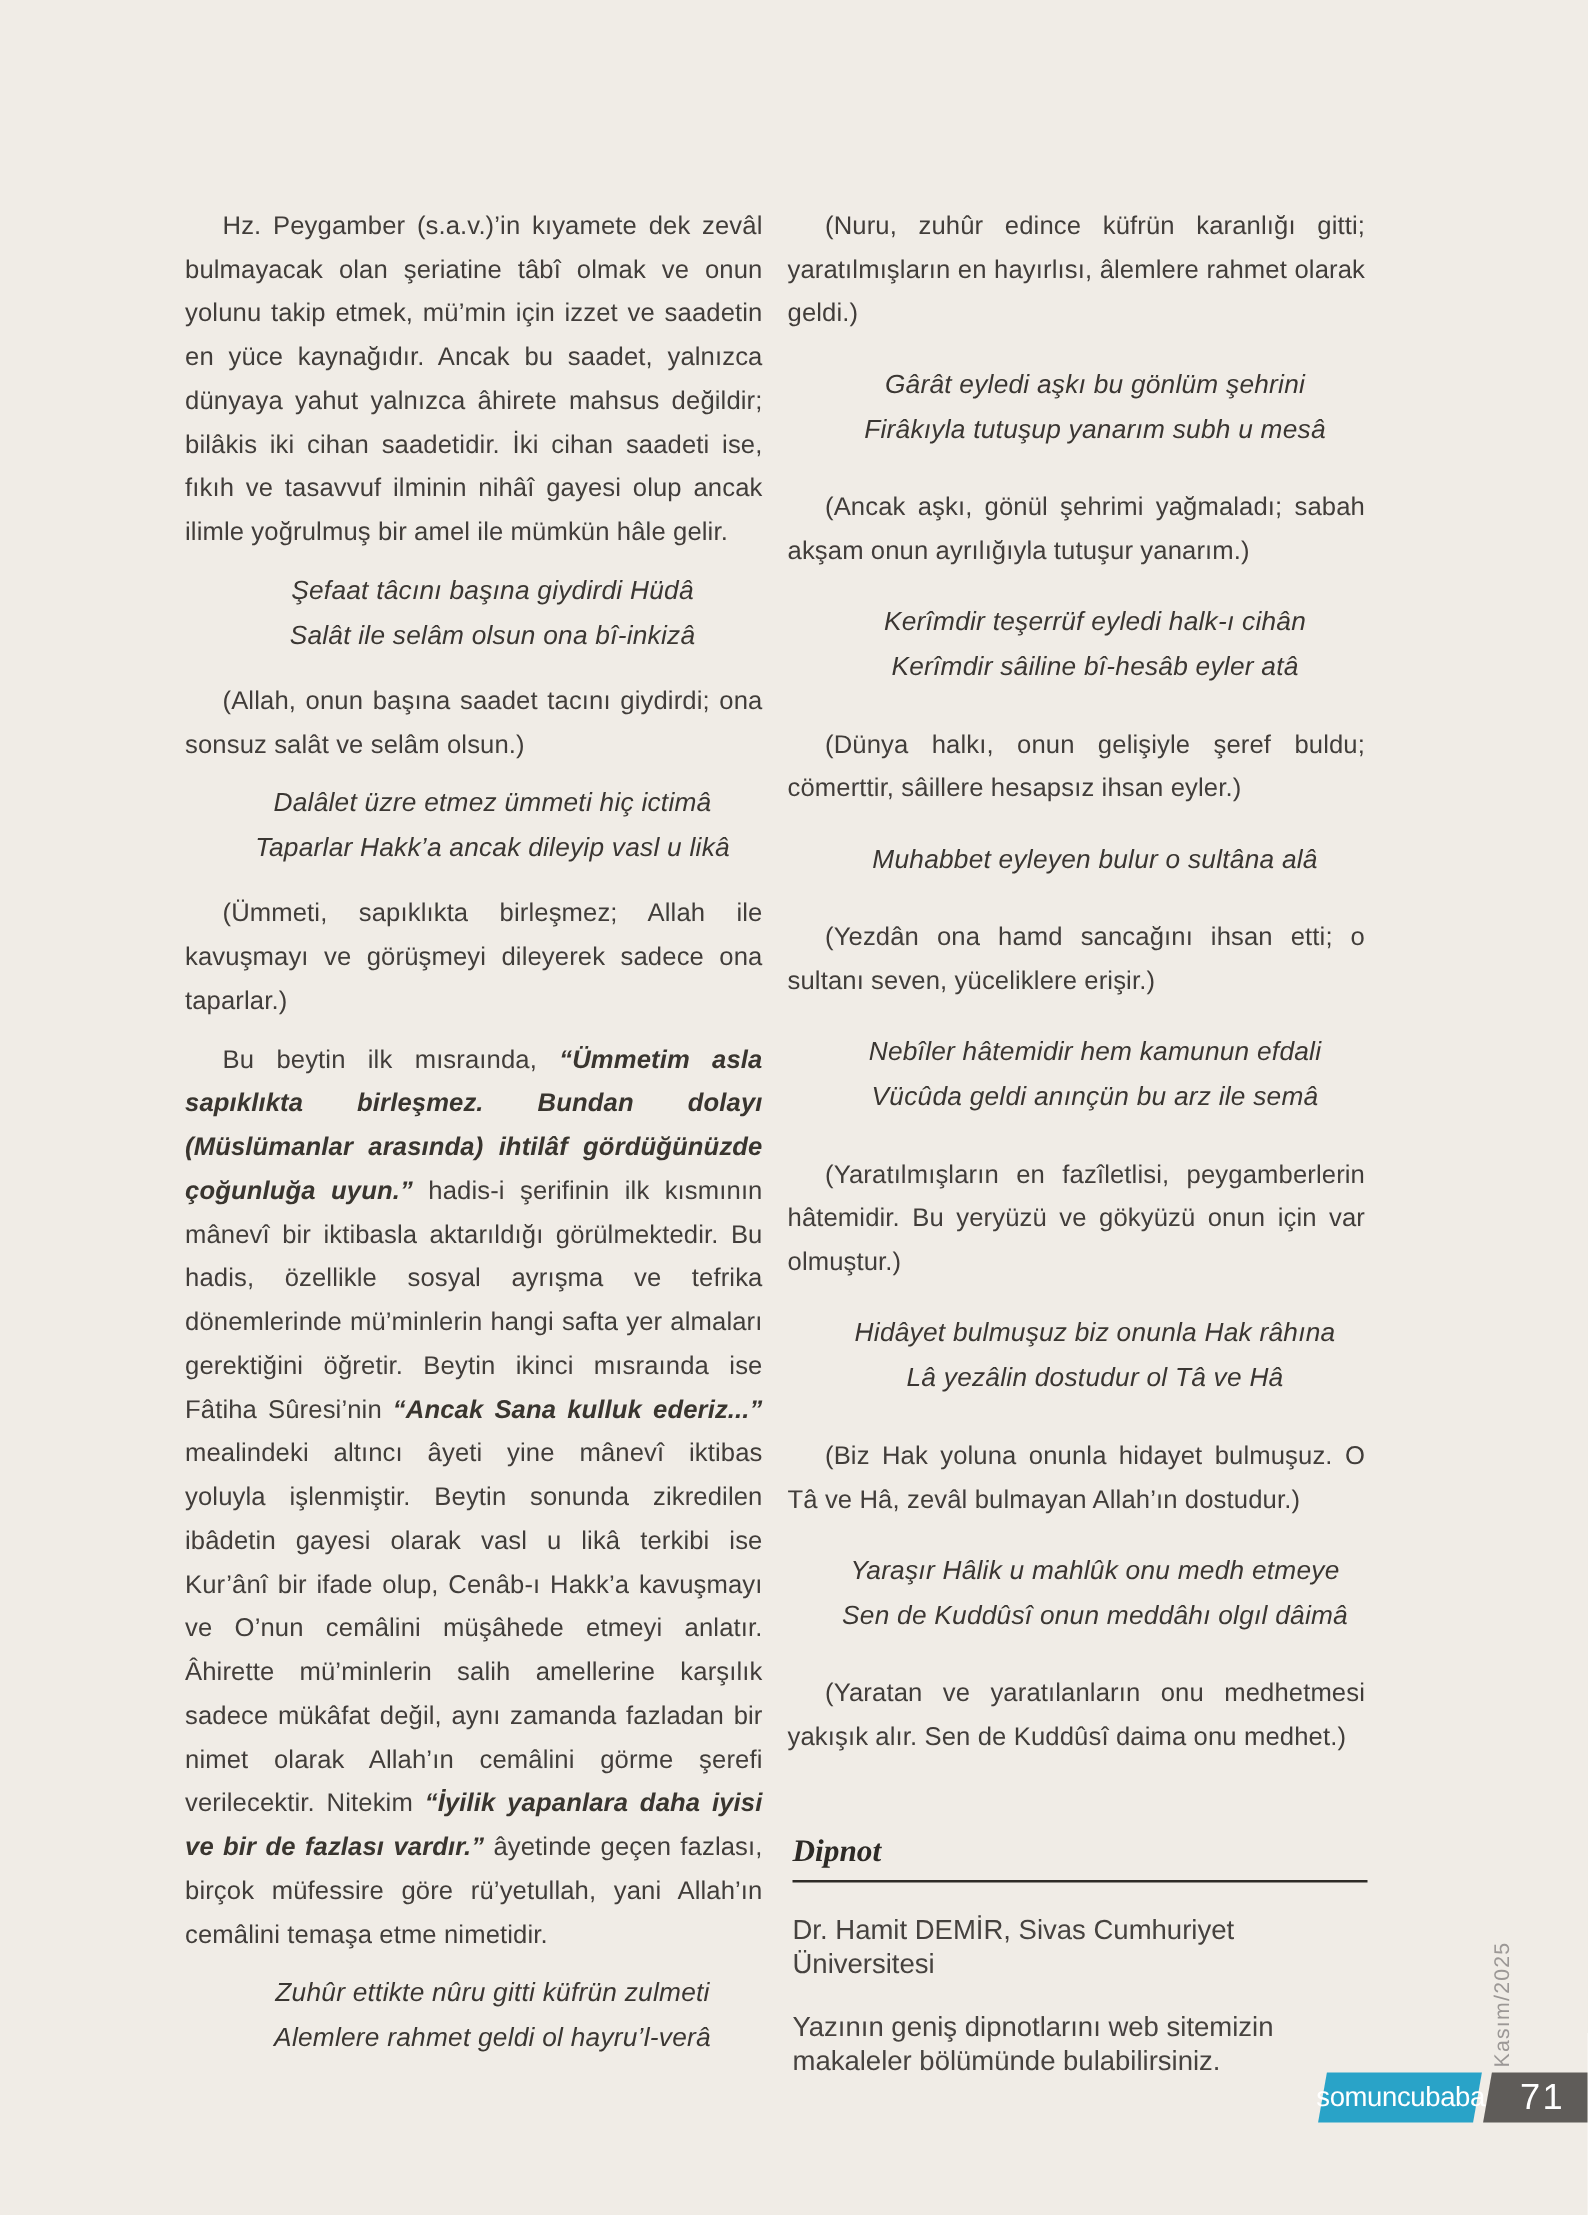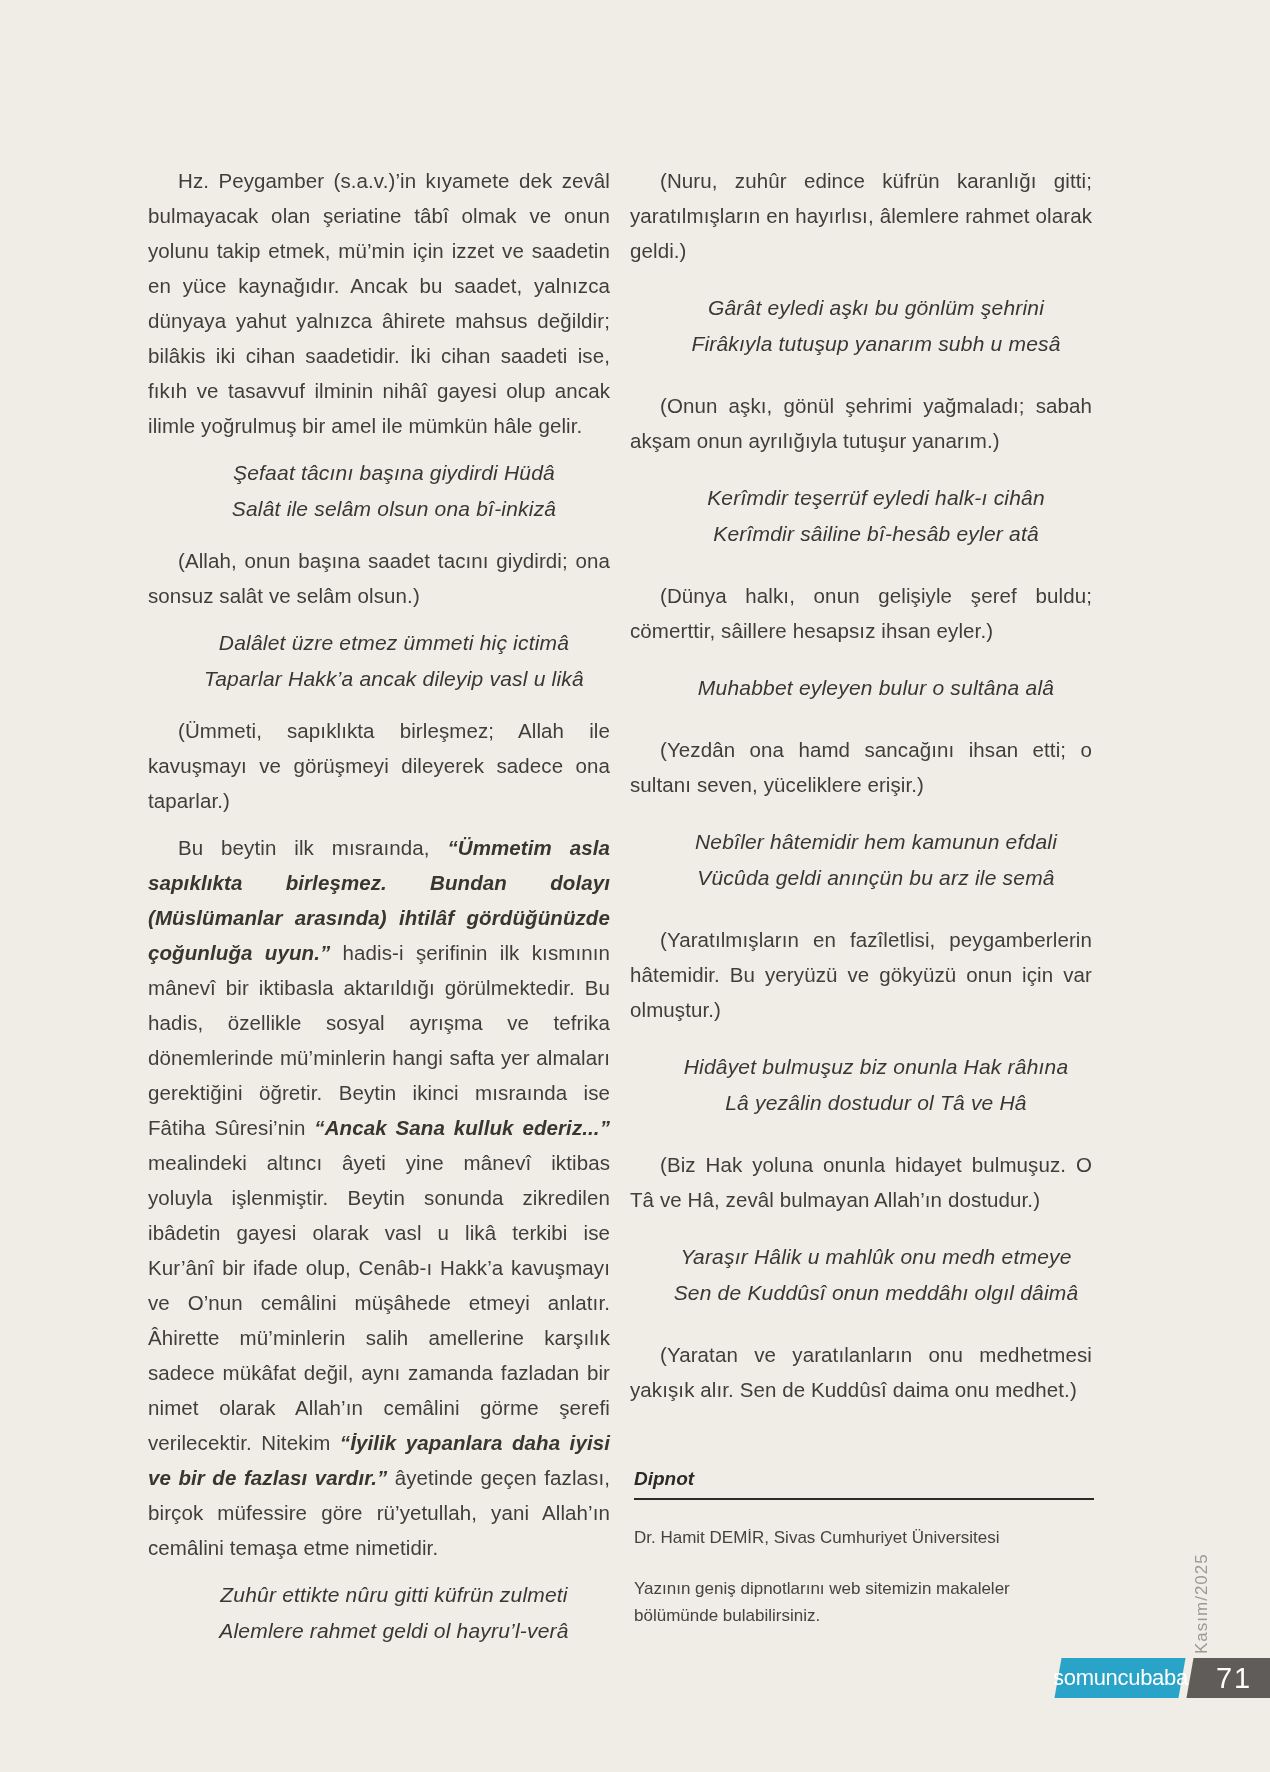--- a/index.html
+++ b/index.html
@@ -16,23 +16,23 @@
     text-align:justify; text-indent:30px; letter-spacing:0.1px;
     color:#413d3a;
   }
   .q { font-weight:bold; font-style:italic; color:#39352f;margin-top:12px; }
   .verse { margin:7px 0 16px 0; padding-left:30px; font-style:italic; color:#3a3632;text-align:center; }
   .verse-line { font-size:21px; line-height:36px; letter-spacing:0.2px; }
   .col--right p.body  { margin-bottom:22px; }
   .col--right .verse  { margin-bottom:26px; }
 
   .dipnot { position:absolute; left:634px; top:1468px; width:460px; }
-  .dipnot-title { margin:0; font-size:19px; font-weight:bold; font-style:italic; color:#2d2a26; }
+  .dipnot-title { margin:0; font-size:25px; font-weight:bold; font-style:italic; color:#2d2a26;font-family:Liberation Serif, serif; }
   .dipnot-rule { height:2px; background:#2e2b27; margin:8px 0 4px 0; }
-  .fn-entry { font-size:17px; line-height:27px; margin-top:24px; color:#46423f; }
+  .fn-entry { font-size:22px; line-height:27px; margin-top:24px; color:#46423f; }
 
   .issue-vertical {
     position:absolute; left:1192px; top:1560px; height:94px;
     writing-mode:vertical-rl; transform:rotate(180deg);
     font-size:17px; letter-spacing:1px; color:#9c9896;
   }
 
   .brand-teal {
     position:absolute; left:1058px; top:1658px; width:124px; height:40px;
     transform:skewX(-10deg);
@@ -75,21 +75,21 @@
           <div class="verse-line">Zuhûr ettikte nûru gitti küfrün zulmeti</div>
           <div class="verse-line">Alemlere rahmet geldi ol hayru’l-verâ</div>
         </div>
       </section>
     <section class="col col--right" id="col-right">
         <p class="body"><span>(Nuru, zuhûr edince küfrün karanlığı gitti; yaratılmışların en hayırlısı, âlemlere rahmet olarak geldi.)</span></p>
         <div class="verse">
           <div class="verse-line">Gârât eyledi aşkı bu gönlüm şehrini</div>
           <div class="verse-line">Firâkıyla tutuşup yanarım subh u mesâ</div>
         </div>
-        <p class="body"><span>(Onun aşkı, gönül şehrimi yağmaladı; sabah akşam onun ayrılığıyla tutuşur yanarım.)</span></p>
+        <p class="body"><span>(Ancak aşkı, gönül şehrimi yağmaladı; sabah akşam onun ayrılığıyla tutuşur yanarım.)</span></p>
         <div class="verse">
           <div class="verse-line">Kerîmdir teşerrüf eyledi halk-ı cihân</div>
           <div class="verse-line">Kerîmdir sâiline bî-hesâb eyler atâ</div>
         </div>
         <p class="body"><span>(Dünya halkı, onun gelişiyle şeref buldu; cömerttir, sâillere hesapsız ihsan eyler.)</span></p>
         <div class="verse">
           <div class="verse-line">Muhabbet eyleyen bulur o sultâna alâ</div>
         </div>
         <p class="body"><span>(Yezdân ona hamd sancağını ihsan etti; o sultanı seven, yüceliklere erişir.)</span></p>
         <div class="verse">

